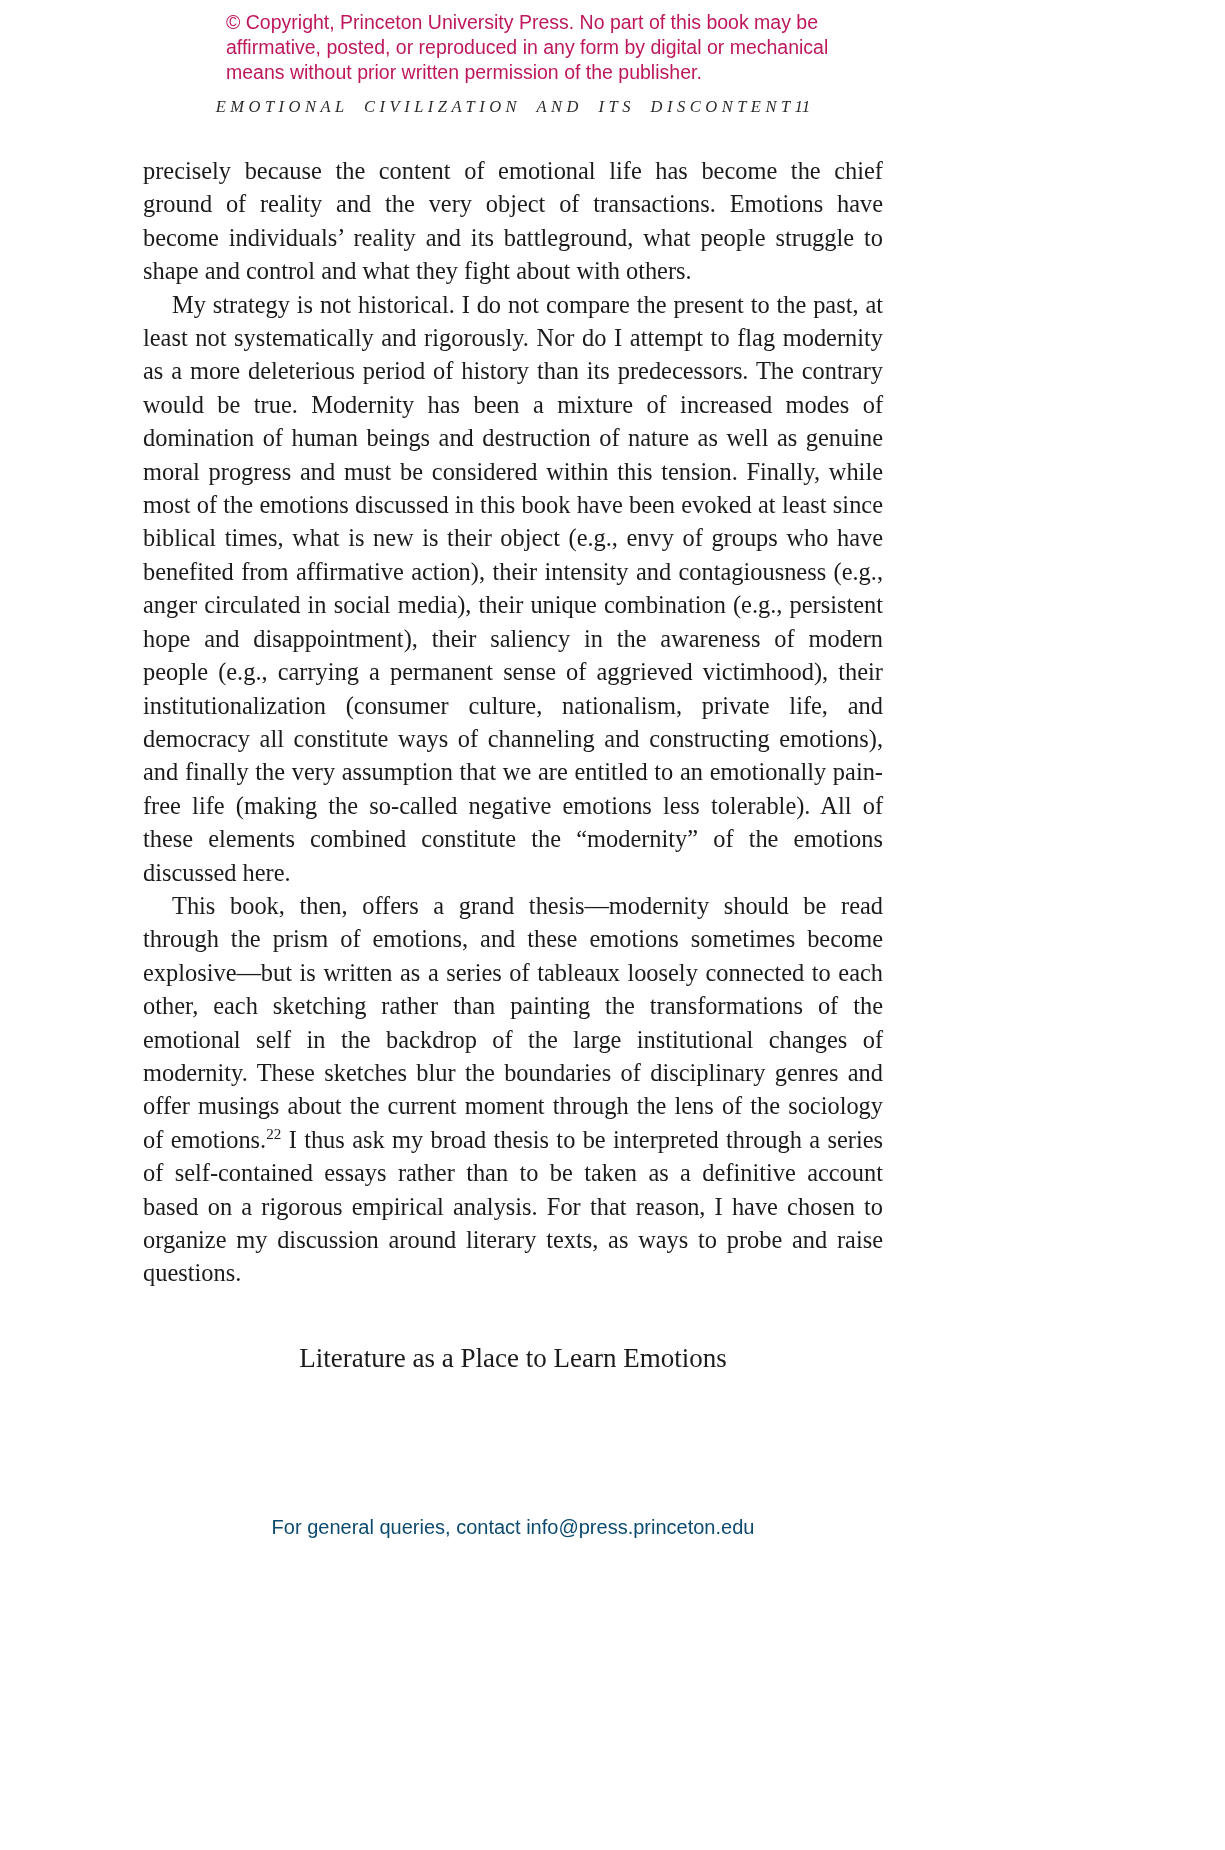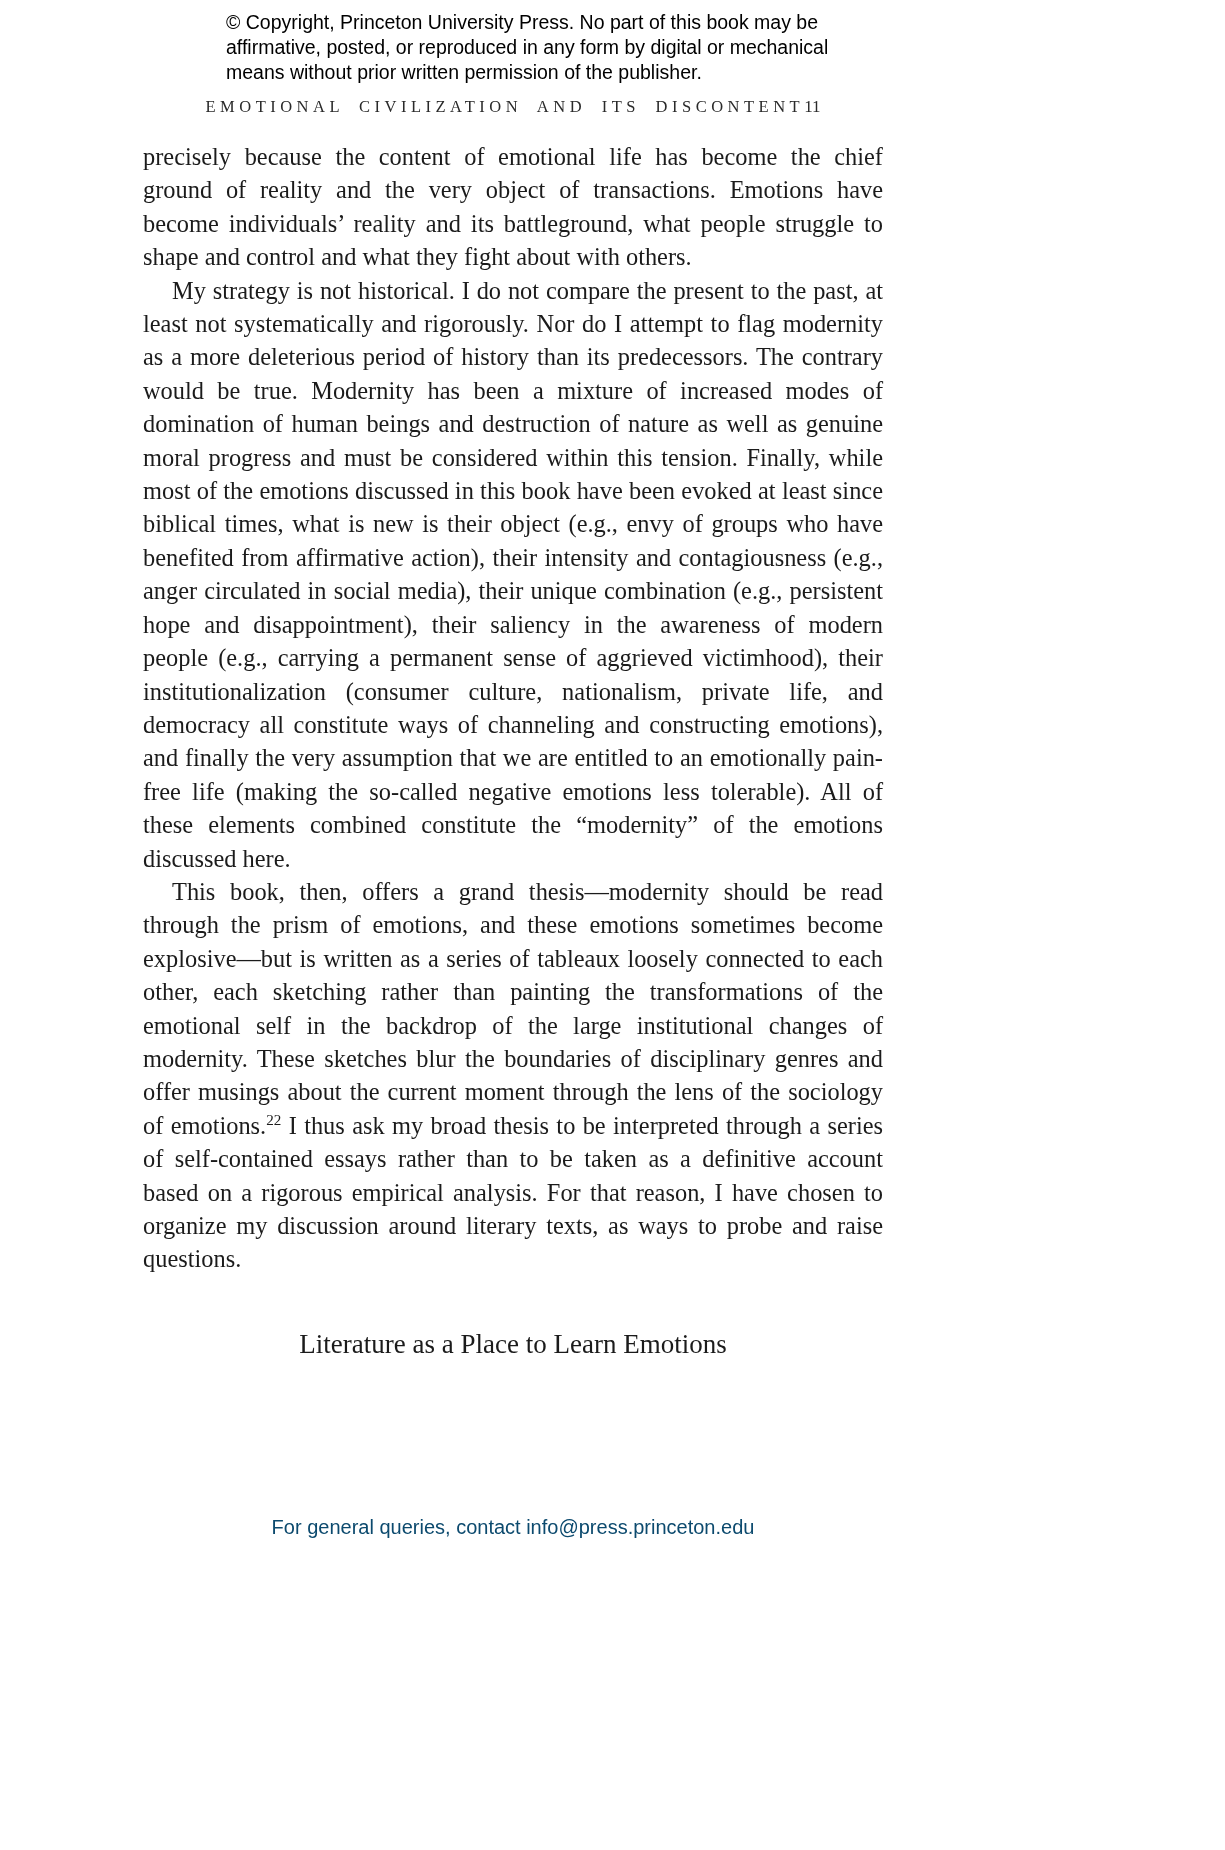--- a/index.html
+++ b/index.html
@@ -17,46 +17,47 @@
     overflow: hidden;
   }
   .copyright {
     position: absolute;
     top: 10px;
     left: 226px;
     width: 660px;
     font-family: "Liberation Sans", "DejaVu Sans", sans-serif;
     font-size: 19.5px;
     line-height: 25px;
-    color: #000000;
+    color: #be185d;
   }
   .running-head {
     position: absolute;
     top: 97px;
     left: 143px;
     width: 740px;
     display: flex;
     justify-content: center;
     align-items: flex-start;
     color: #2a2a2a;
+    font-style: italic;
   }
   .running-head .rh-title {
     font-size: 16.5px;
     letter-spacing: 4.5px;
     word-spacing: 7px;
     text-transform: uppercase;
     white-space: nowrap;
   }
   .running-head .rh-page {
     font-size: 17px;
     letter-spacing: 0;
   }
   .body-text {
     position: absolute;
-    top: 140px;
+    top: 154px;
     left: 143px;
     width: 740px;
     font-size: 24.4px;
     line-height: 33.4px;
     text-align: justify;
   }
   .body-text p {
     margin: 0;
     padding: 0;
   }

